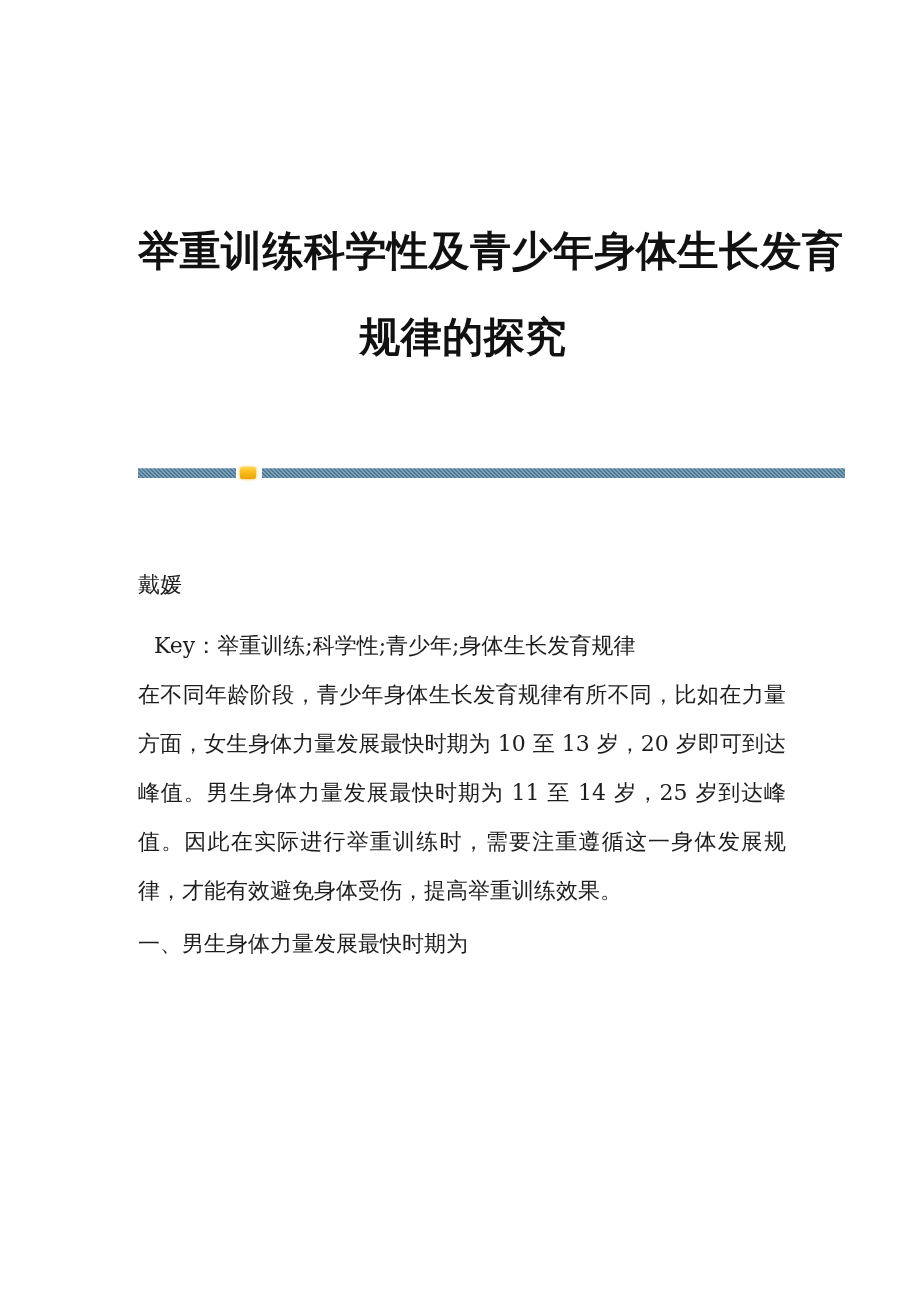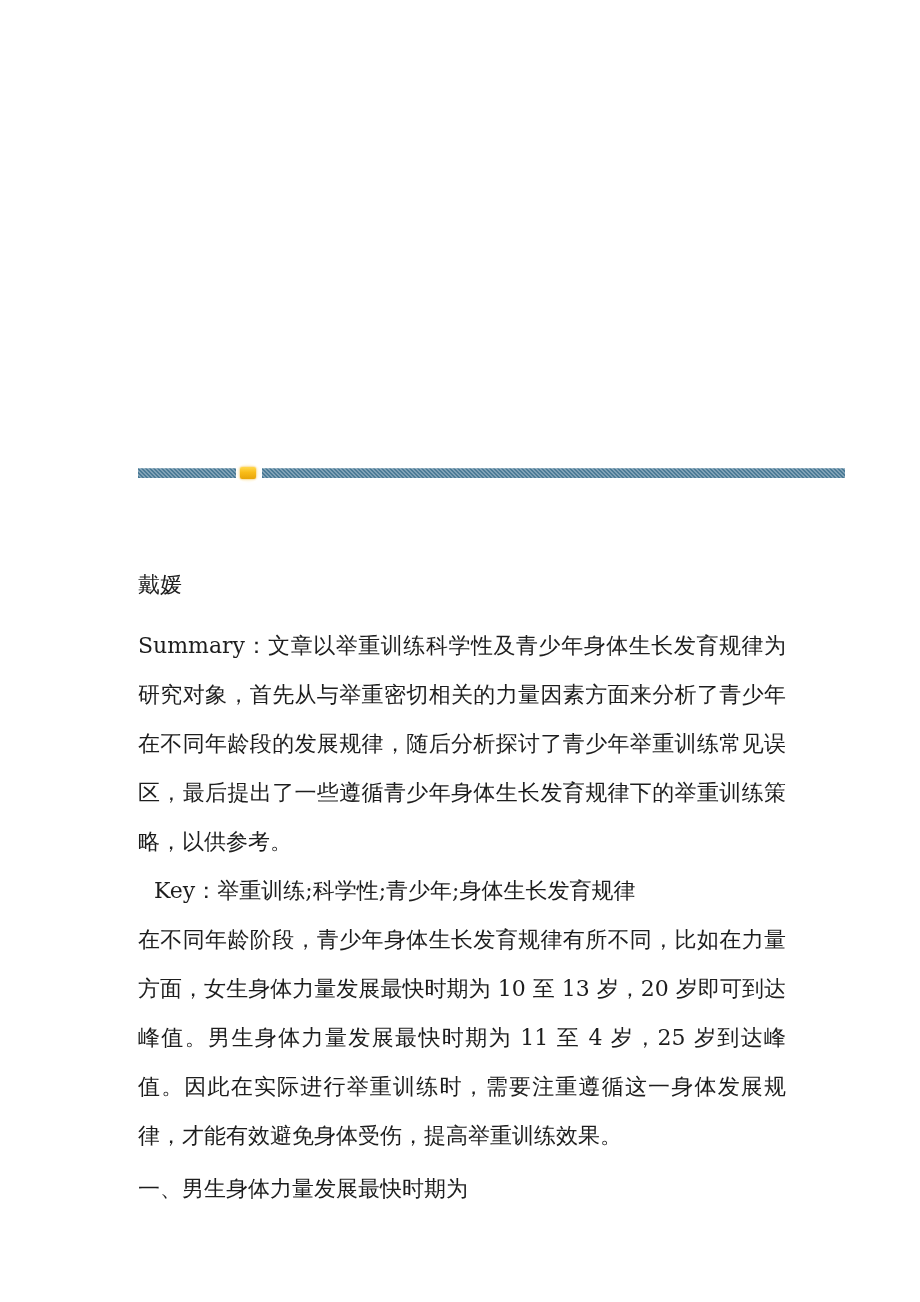--- a/index.html
+++ b/index.html
@@ -115,37 +115,40 @@
   .p.intro        { margin-bottom: 0px; }
   .p.section-head { margin-top: 4px; }
 
   .lbl { font-family: "DejaVu Serif", "Liberation Serif", serif; }
 </style>
 </head>
 <body>
 
 <div class="page">
 
+  <div class="doc-title">
+    <span class="tline">举重训练科学性及青少年身体生长发育</span>
+    <span class="tline">规律的探究</span>
+  </div>
 
   <div class="divider-wrap">
     <div class="divider-bar left"></div>
     <div class="divider-gem">
       <div class="glow"></div>
       <div class="gem"></div>
     </div>
     <div class="divider-bar right"></div>
   </div>
 
   <div class="body-block">
 
     <p class="p author">戴媛</p>
 
-    <p class="p abstract"><span class="lbl">Summary：</span><span>文章以举重训练科学性及青少年身体生长发育规律为研究对象，首先从与举重密切相关的力量因素方面来分析了青少年在不同年龄段的发展规律，随后分析探讨了青少年举重训练常见误区，最后提出了一些遵循青少年身体生长发育规律下的举重训练策略，以供参考。</span></p>
 
     <p class="p keywords"><span class="lbl">Key：</span><span>举重训练;科学性;青少年;身体生长发育规律</span></p>
 
-    <p class="p intro">在不同年龄阶段，青少年身体生长发育规律有所不同，比如在力量方面，女生身体力量发展最快时期为 10 至 13 岁，20 岁即可到达峰值。男生身体力量发展最快时期为 11 至 4 岁，25 岁到达峰值。因此在实际进行举重训练时，需要注重遵循这一身体发展规律，才能有效避免身体受伤，提高举重训练效果。</p>
+    <p class="p intro">在不同年龄阶段，青少年身体生长发育规律有所不同，比如在力量方面，女生身体力量发展最快时期为 10 至 13 岁，20 岁即可到达峰值。男生身体力量发展最快时期为 11 至 14 岁，25 岁到达峰值。因此在实际进行举重训练时，需要注重遵循这一身体发展规律，才能有效避免身体受伤，提高举重训练效果。</p>
 
     <p class="p section-head">一、男生身体力量发展最快时期为</p>
 
   </div>
 
 </div>
 
 </body></html>

